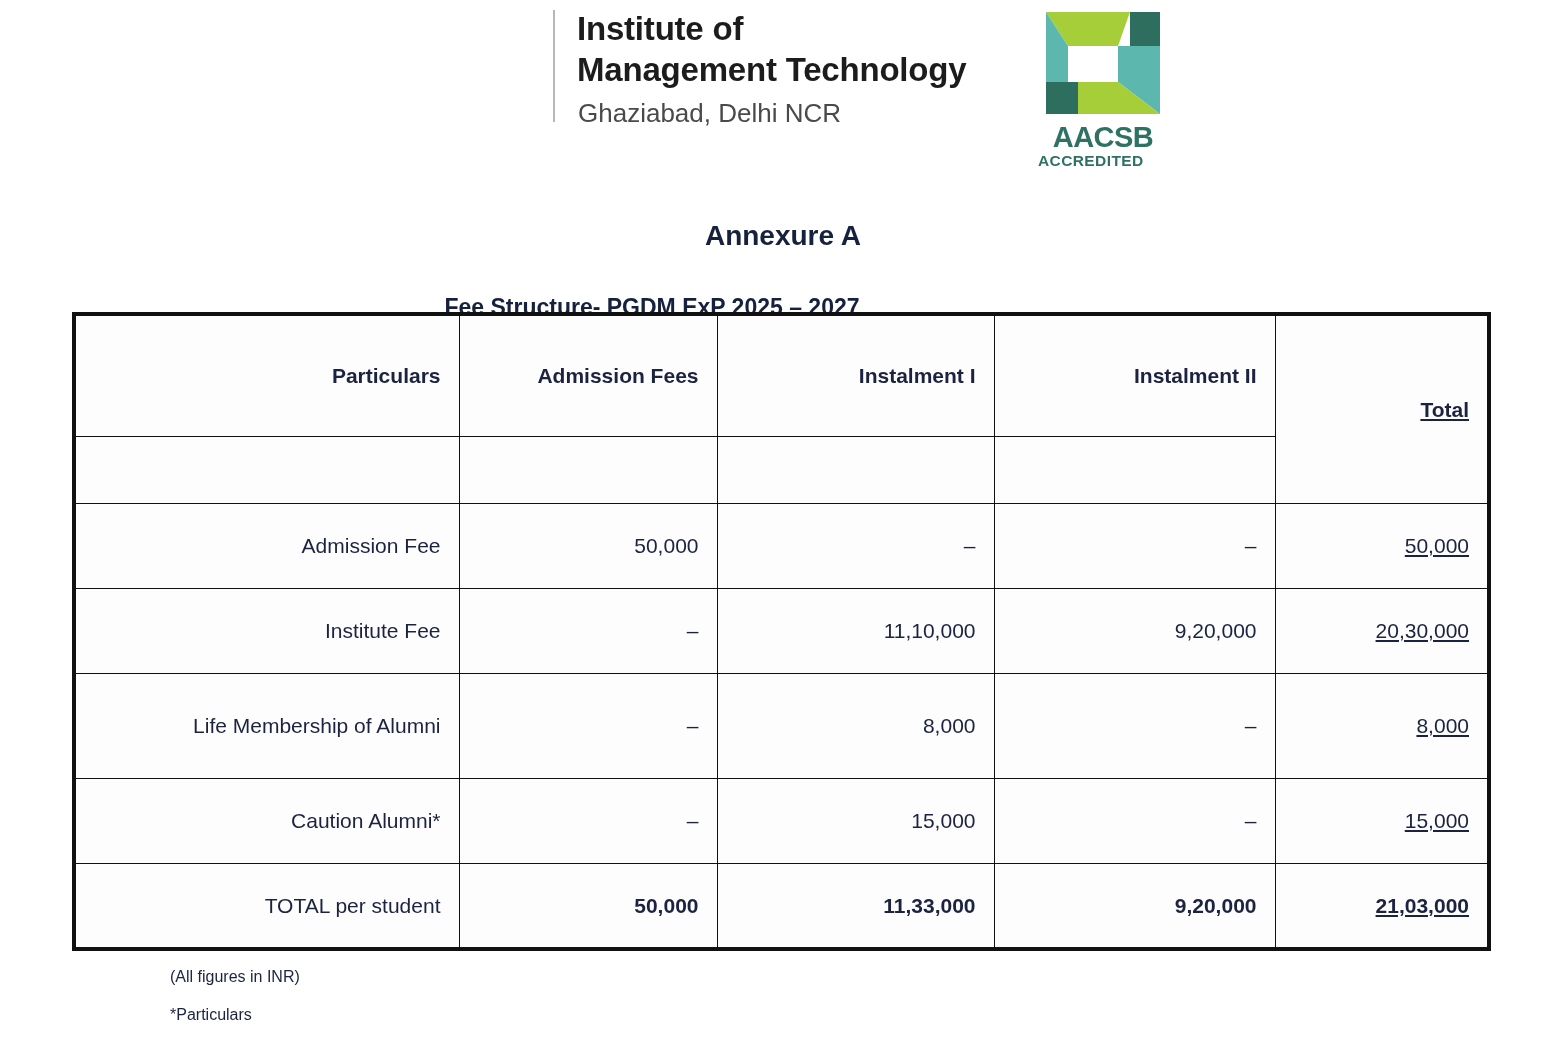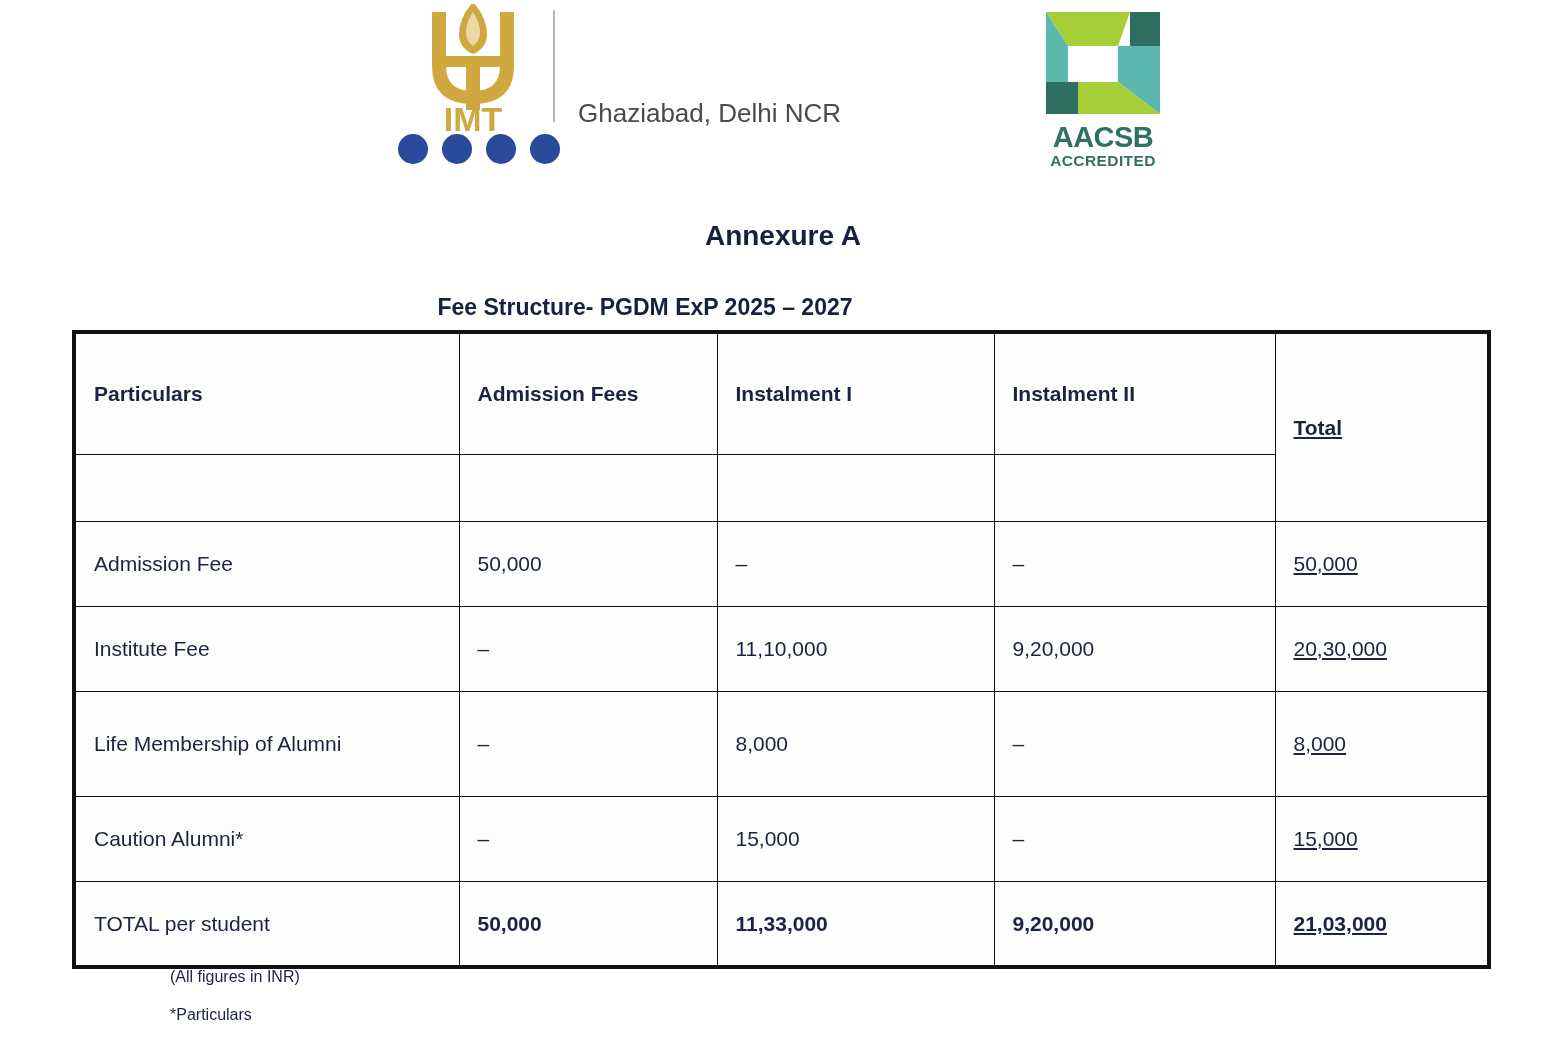--- a/index.html
+++ b/index.html
@@ -96,51 +96,51 @@
     line-height: 31px;
     text-align: center;
     margin-top: 2px;
   }
   .aacsb-sub {
     font-size: 15.5px;
     font-weight: bold;
     letter-spacing: 0.4px;
     color: #2f7264;
     line-height: 16px;
-    text-align: center;
   }
 
   
   .annexure {
     position: absolute;
     left: 0;
     top: 220px;
     width: 1566px;
     text-align: center;
     font-size: 28px;
     font-weight: bold;
     color: #16213e;
   }
   .fee-title {
     position: absolute;
-    left: 9px;
+    left: 16px;
     top: 294px;
     width: 1272px;
     text-align: center;
     font-size: 23px;
     font-weight: bold;
     color: #16213e;
   }
 
   
   .table-wrap {
     position: absolute;
     left: 72px;
-    top: 330px;
+    top: 312px;
     width: 1204px;
+    text-align: right;
   }
   table.fee {
     border-collapse: collapse;
     table-layout: fixed;
     width: 1415px;
     background: #fdfdfd;
   }
   table.fee td {
     border: 1.5px solid #111111;
     font-size: 21px;
@@ -185,44 +185,27 @@
     font-size: 16px;
     line-height: 38px;
     color: #1c2340;
   }
 </style>
 </head>
 <body>
 
 <div class="letterhead">
 
-  <div class="imt-block">
-    <svg class="imt-logo-svg" width="155" height="128" viewBox="0 0 155 128">
-
-      <path d="M36 8 L36 62 Q36 100 77 100 Q118 100 118 62 L118 8 L104 8 L104 62 Q104 87 77 87 Q50 87 50 62 L50 8 Z" fill="#cfa83f"></path>
-
-      <rect x="70" y="60" width="14" height="46" fill="#cfa83f"></rect>
-
-      <rect x="48" y="52" width="58" height="11" fill="#cfa83f"></rect>
-
-      <path d="M77 -2 Q63 14 63 30 Q63 44 77 50 Q91 44 91 30 Q91 14 77 -2 Z" fill="#cfa83f"></path>
-      <path d="M77 8 Q70 18 70 29 Q70 37 77 42 Q84 37 84 29 Q84 18 77 8 Z" fill="#fdfdfd" opacity="0.55"></path>
-
-      <text x="77" y="127" font-family="'Liberation Sans', sans-serif" font-size="34" font-weight="bold" fill="#cfa83f" text-anchor="middle">IMT</text>
-    </svg>
-    <div class="imt-dots">
-      <span class="imt-dot"></span>
-      <span class="imt-dot"></span>
-      <span class="imt-dot"></span>
-      <span class="imt-dot"></span>
-    </div>
+
+  <div class="vrule"></div>
+
+  <div class="inst-name">
+    <div class="ln">Institute of</div>
+    <div class="ln">Management Technology</div>
   </div>
-
-  <div class="vrule"></div>
-
   <div class="inst-sub">Ghaziabad, Delhi NCR</div>
 
   <div class="aacsb">
     <svg class="aacsb-mark" width="130" height="112" viewBox="0 0 130 112">
 
       <polygon points="8,4 92,4 80,38 30,38" fill="#a6ce39"></polygon>
 
       <polygon points="92,4 122,4 122,38 92,38" fill="#2e6e5e"></polygon>
 
       <polygon points="8,4 30,38 30,74 8,106" fill="#5cb8ae"></polygon>

